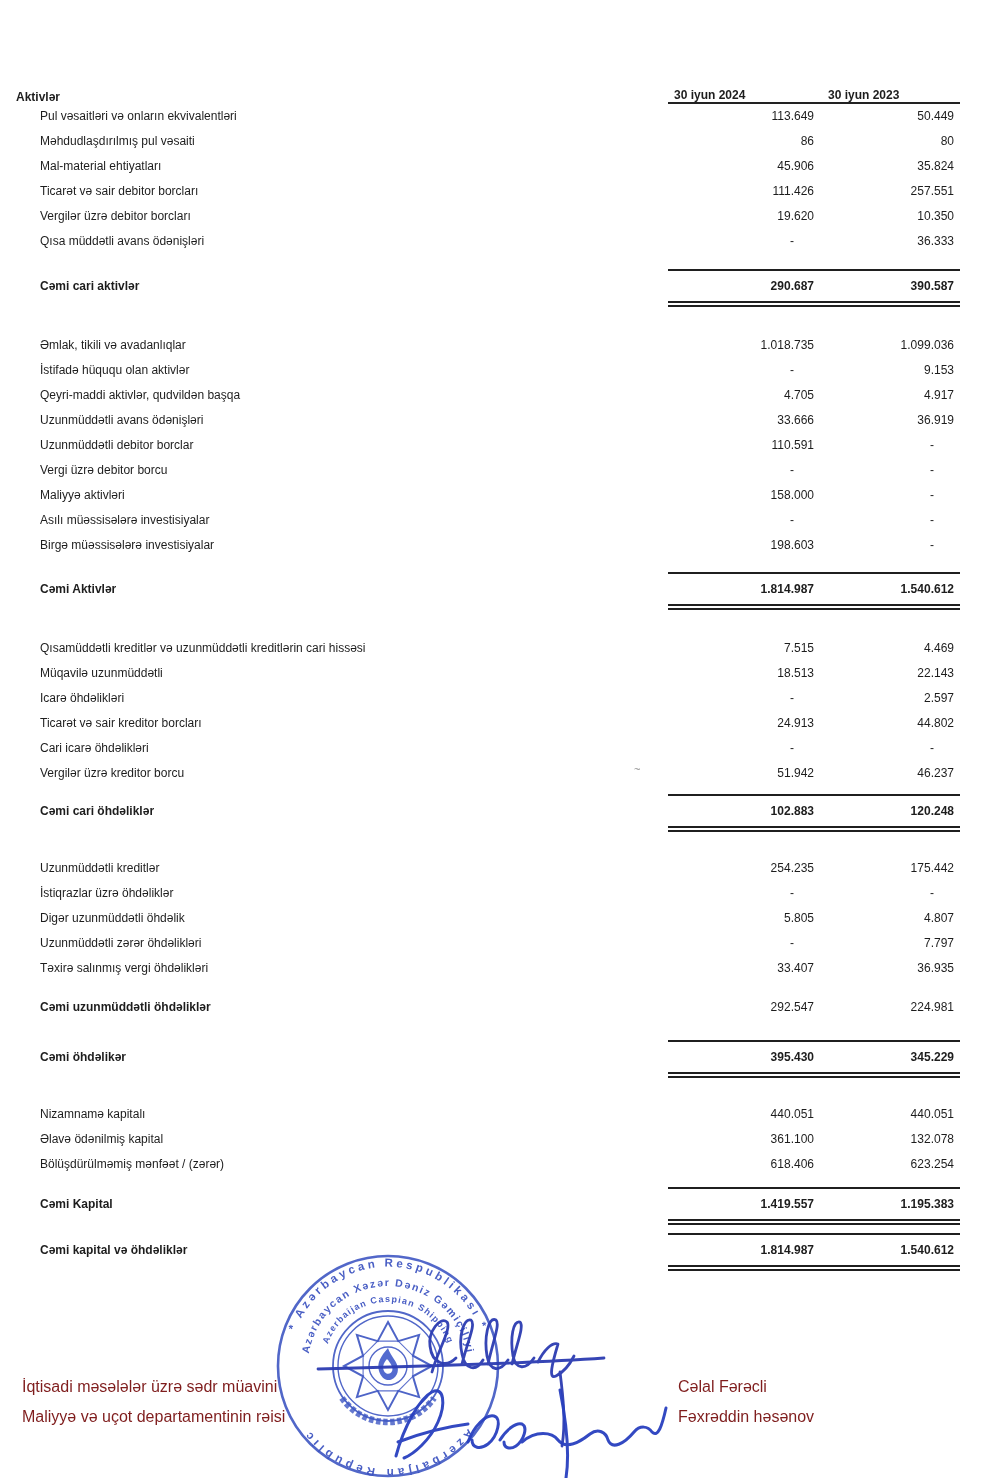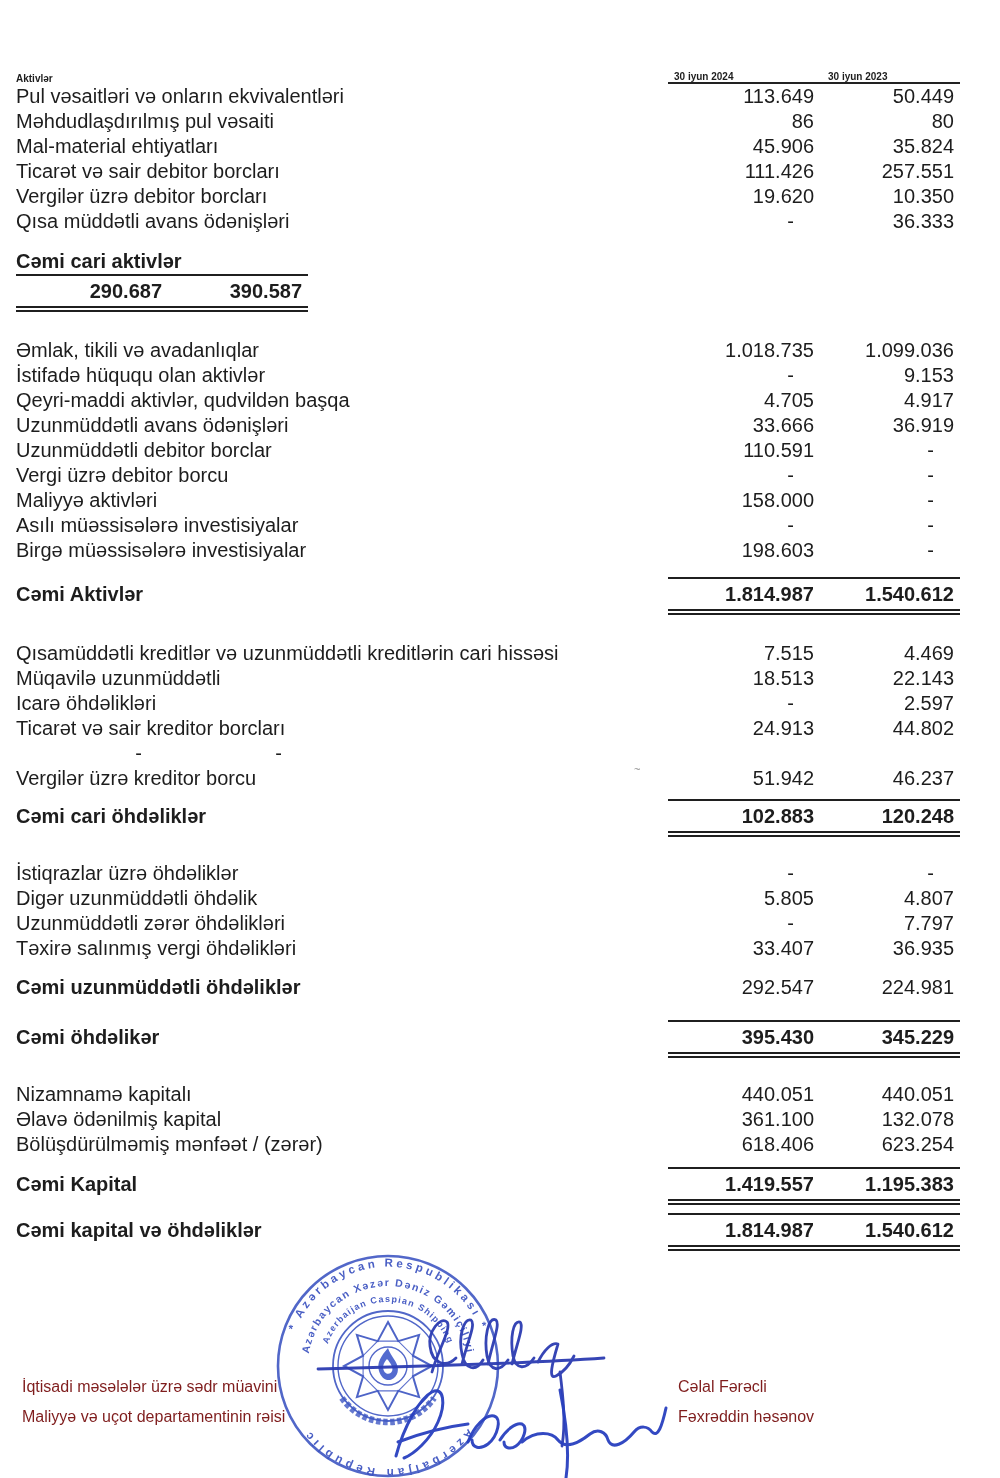--- a/index.html
+++ b/index.html
@@ -5,27 +5,27 @@
   html,body{margin:0;padding:0;}
   body{
     width:1000px;height:1478px;
     background:#ffffff;
     font-family:"Liberation Sans",sans-serif;
     color:#1d1d1d;
     position:relative;
     overflow:hidden;
   }
   .table{position:absolute;left:16px;top:58px;width:944px;}
-  .thead{display:flex;align-items:flex-end;height:26px;font-weight:bold;font-size:10px;}
+  .thead{display:flex;align-items:flex-end;height:26px;font-weight:bold;font-size:12px;margin-top:20px;}
   .thead .lbl{flex:1;}
   .thead .vals{border-bottom:2px solid #222;}
   .thead .v{text-align:left;}
   .thead .v1{padding-left:6px;}
   .thead .v2{padding-left:14px;}
-  .row{display:flex;align-items:baseline;height:25px;font-size:20px;line-height:25px;}
+  .row{display:flex;align-items:baseline;height:25px;font-size:12px;line-height:25px;margin-left:24px;}
   .lbl{flex:1;white-space:nowrap;}
   .vals{display:flex;width:292px;box-sizing:border-box;}
   .v{width:146px;box-sizing:border-box;text-align:right;font-variant-numeric:tabular-nums;}
   .v2{padding-right:6px;}
   .v1.dash{padding-right:20px;}
   .v2.dash{padding-right:26px;}
   .row.total,.row.subtotal{height:auto;font-weight:bold;}
   .row.total .vals{
     border-top:2px solid #1f1f1f;
     border-bottom:6px double #1f1f1f;
@@ -33,21 +33,21 @@
   }
   .row.subtotal .v{font-weight:normal;}
   .section{margin-top:0;}
   .sec-non-current-assets{margin-top:26px;}
   .sec-total-assets{margin-top:14px;}
   .sec-current-liabilities{margin-top:26px;}
   .sec-non-current-liabilities{margin-top:24px;}
   .sec-total-liabilities{margin-top:20px;}
   .sec-equity{margin-top:24px;}
   .sec-total-equity-liabilities{margin-top:8px;}
-  .sec-current-assets .total{margin-top:15px;flex-direction:column;}
+  .sec-current-assets .total{margin-top:15px;}
   .sec-non-current-assets .total{margin-top:8px;}
   .sec-current-liabilities .total{margin-top:8px;}
   .sec-non-current-liabilities .subtotal{margin-top:14px;}
   .sec-equity .total{margin-top:10px;}
   .footer-role,.footer-name{position:absolute;font-size:16px;color:#7f1d1d;white-space:nowrap;}
   .stamp-wrap{position:absolute;left:272px;top:1250px;width:232px;height:232px;}
   .sig-wrap{position:absolute;left:200px;top:1280px;width:470px;height:198px;}
   .artifact{position:absolute;left:634px;top:763px;color:#8a8a8a;font-size:11px;}
 </style>
 </head>
@@ -210,20 +210,21 @@
           </div>
         </div>
         <div class="row item">
           <div class="lbl">Ticarət və sair kreditor borcları</div>
           <div class="vals">
             <div class="v v1">24.913</div>
             <div class="v v2">44.802</div>
           </div>
         </div>
         <div class="row item">
+          <div class="lbl">Cari icarə öhdəlikləri</div>
           <div class="vals">
             <div class="v v1 dash">-</div>
             <div class="v v2 dash">-</div>
           </div>
         </div>
         <div class="row item">
           <div class="lbl">Vergilər üzrə kreditor borcu</div>
           <div class="vals">
             <div class="v v1">51.942</div>
             <div class="v v2">46.237</div>
@@ -231,20 +232,27 @@
         </div>
         <div class="row total">
           <div class="lbl">Cəmi cari öhdəliklər</div>
           <div class="vals">
             <div class="v v1">102.883</div>
             <div class="v v2">120.248</div>
           </div>
         </div>
       </div>
       <div class="section sec-non-current-liabilities">
+        <div class="row item">
+          <div class="lbl">Uzunmüddətli kreditlər</div>
+          <div class="vals">
+            <div class="v v1">254.235</div>
+            <div class="v v2">175.442</div>
+          </div>
+        </div>
         <div class="row item">
           <div class="lbl">İstiqrazlar üzrə öhdəliklər</div>
           <div class="vals">
             <div class="v v1 dash">-</div>
             <div class="v v2 dash">-</div>
           </div>
         </div>
         <div class="row item">
           <div class="lbl">Digər uzunmüddətli öhdəlik</div>
           <div class="vals">

